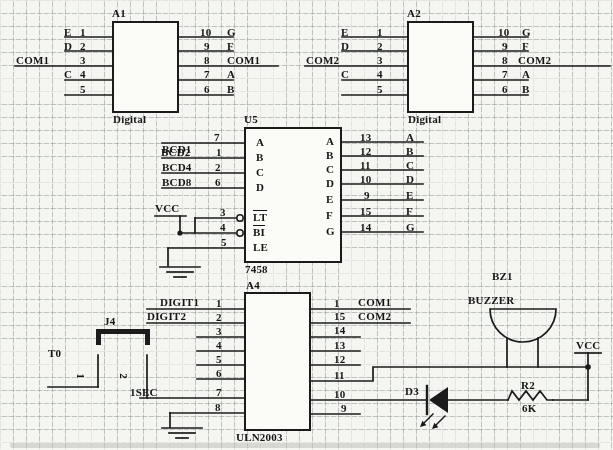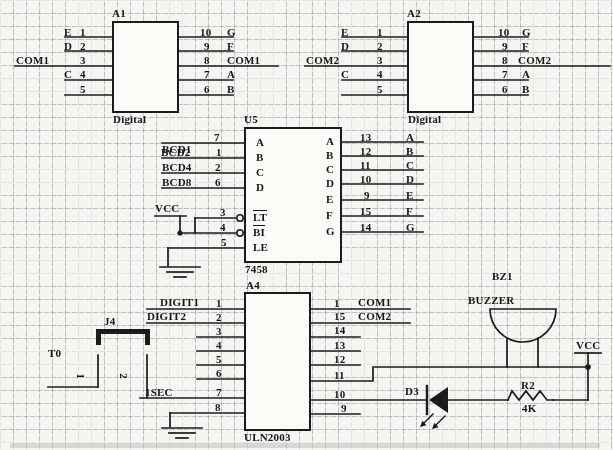--- a/index.html
+++ b/index.html
@@ -239,24 +239,24 @@
   <span class="lbl" style="left:406px;top:222px">G</span>
   <span class="lbl" style="left:326px;top:136px">A</span>
   <span class="lbl" style="left:326px;top:150px">B</span>
   <span class="lbl" style="left:326px;top:164px">C</span>
   <span class="lbl" style="left:326px;top:178px">D</span>
   <span class="lbl" style="left:326px;top:194px">E</span>
   <span class="lbl" style="left:326px;top:210px">F</span>
   <span class="lbl" style="left:326px;top:226px">G</span>
 
   <span class="lbl" style="left:246px;top:280px">A4</span>
-  <span class="lbl" style="left:244px;top:432px">ULN2003</span>
+  <span class="lbl" style="left:236px;top:432px">ULN2003</span>
   <span class="lbl" style="left:160px;top:297px">DIGIT1</span>
   <span class="lbl" style="left:147px;top:311px">DIGIT2</span>
-  <span class="lbl" style="left:145px;top:387px">1SEC</span>
+  <span class="lbl" style="left:130px;top:387px">1SEC</span>
   <span class="lbl" style="left:216px;top:298px">1</span>
   <span class="lbl" style="left:216px;top:312px">2</span>
   <span class="lbl" style="left:216px;top:326px">3</span>
   <span class="lbl" style="left:216px;top:340px">4</span>
   <span class="lbl" style="left:216px;top:354px">5</span>
   <span class="lbl" style="left:216px;top:368px">6</span>
   <span class="lbl" style="left:216px;top:387px">7</span>
   <span class="lbl" style="left:215px;top:402px">8</span>
   <span class="lbl" style="left:334px;top:298px">1</span>
   <span class="lbl" style="left:334px;top:311px">15</span>
@@ -271,17 +271,17 @@
 
   <span class="lbl" style="left:104px;top:316px">J4</span>
   <span class="lbl" style="left:48px;top:348px">T0</span>
   <span class="lbl rot" style="left:78px;top:371px">1</span>
   <span class="lbl rot" style="left:121px;top:371px">2</span>
 
   <span class="lbl" style="left:492px;top:271px">BZ1</span>
   <span class="lbl" style="left:468px;top:295px">BUZZER</span>
   <span class="lbl" style="left:405px;top:386px">D3</span>
   <span class="lbl" style="left:521px;top:380px">R2</span>
-  <span class="lbl" style="left:522px;top:403px">4K</span>
+  <span class="lbl" style="left:522px;top:403px">6K</span>
   <span class="lbl" style="left:576px;top:340px">VCC</span>
 
   <div class="band"></div>
 </div>
 
 </body></html>

